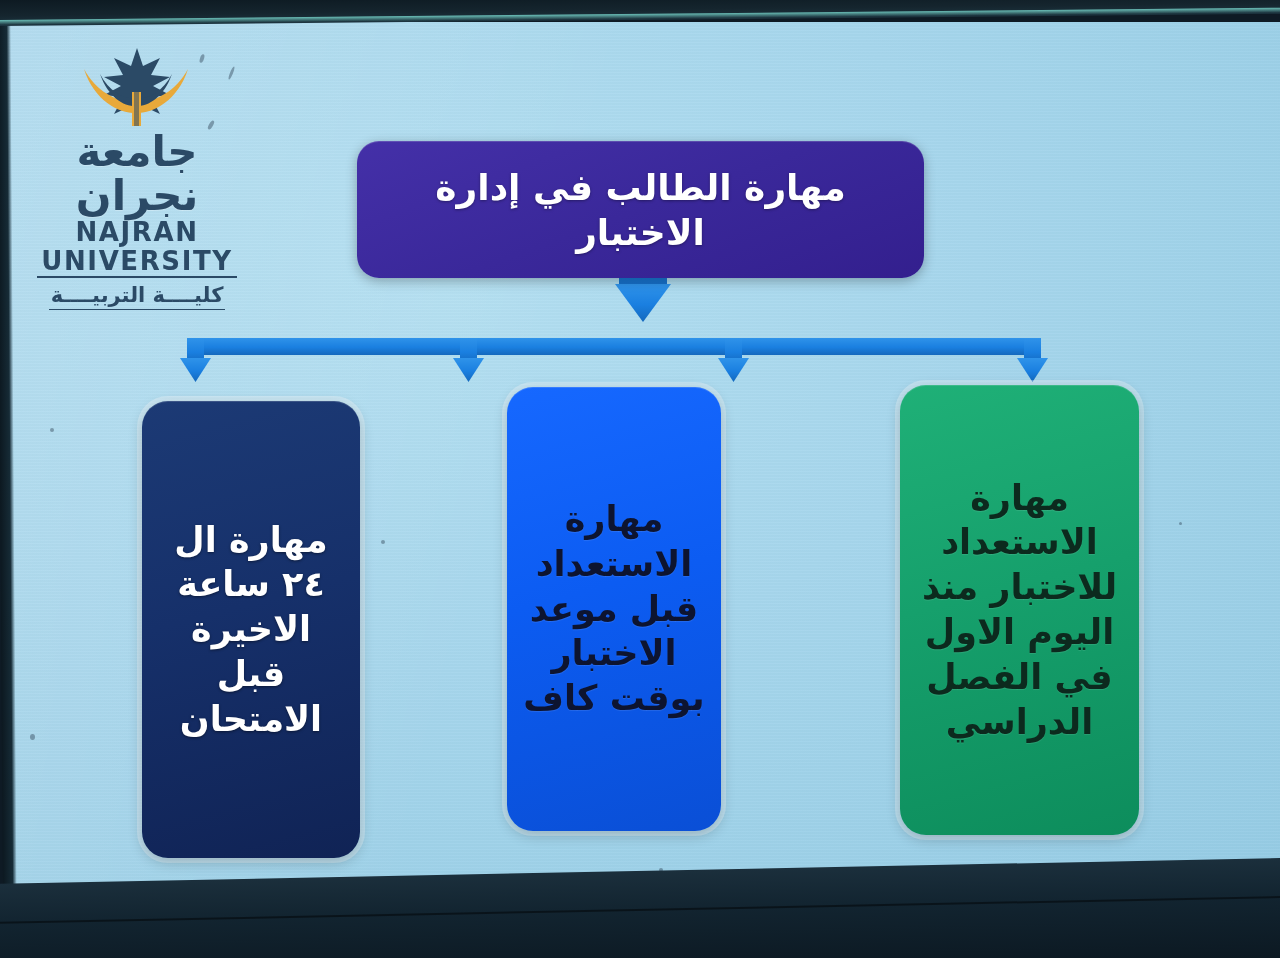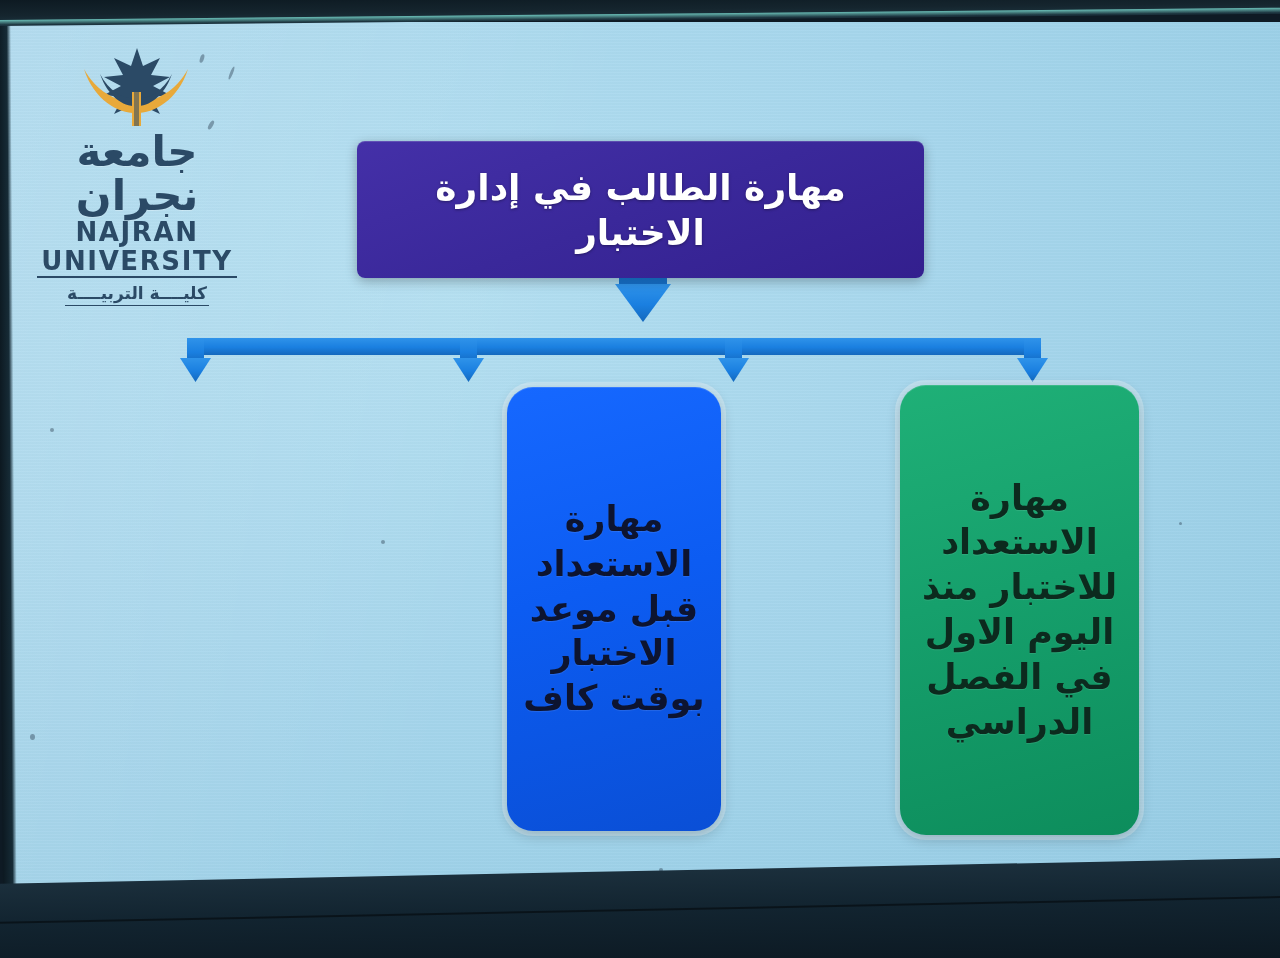--- a/index.html
+++ b/index.html
@@ -108,36 +108,36 @@
     font-weight: 600;
     color: #2b4a66;
     letter-spacing: 1.6px;
     direction: ltr;
     border-bottom: 2px solid #2b4a66;
     padding-bottom: 1px;
     display: inline-block;
     line-height: 1.1;
   }
   .logo-faculty {
-    font-size: 17px;
+    font-size: 21px;
     font-weight: 700;
     color: #2b4a66;
     letter-spacing: 3px;
     margin-top: 5px;
     border-bottom: 1.5px solid #2b4a66;
     display: inline-block;
     padding: 0 2px 2px 2px;
   }
 
   
   .title-box {
     position: absolute;
     left: 353px; top: 119px;
     width: 567px; height: 137px;
-    border-radius: 8px;
+    border-radius: 22px;
     background: linear-gradient(160deg, #4430a8 0%, #3a289a 50%, #331f8e 100%);
     box-shadow: 0 3px 12px rgba(0,0,0,.28), inset 0 1px 0 rgba(255,255,255,.16);
     display: flex;
     align-items: center;
     justify-content: center;
     z-index: 15;
   }
   .title-text {
     color: #ffffff;
     font-size: 36px;
@@ -294,20 +294,23 @@
       <g>
         <rect x="1020" y="316" width="17" height="26" fill="url(#connGrad)"></rect>
         <path d="M1013,336 L1044,336 L1028.5,360 Z" fill="url(#connGrad)"></path>
       </g>
     </svg>
 
     <div class="title-box">
       <div class="title-text">مهارة الطالب في إدارة الاختبار</div>
     </div>
 
+    <div class="card card-navy">
+      <div class="card-text">مهارة ال ٢٤ ساعة الاخيرة قبل الامتحان</div>
+    </div>
 
     <div class="card card-blue">
       <div class="card-text">مهارة الاستعداد قبل موعد الاختبار بوقت كاف</div>
     </div>
 
     <div class="card card-green">
       <div class="card-text">مهارة الاستعداد للاختبار منذ اليوم الاول في الفصل الدراسي</div>
     </div>
 
     <div class="page-num">١١</div>

